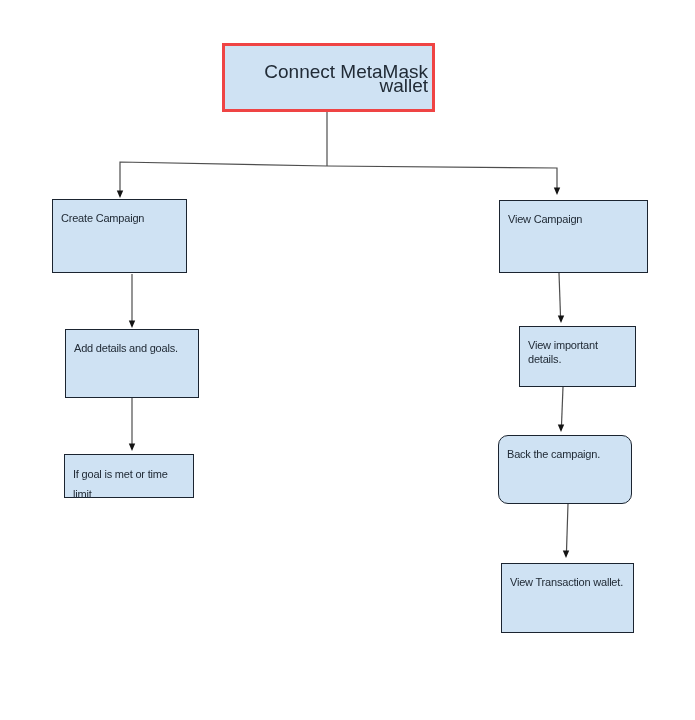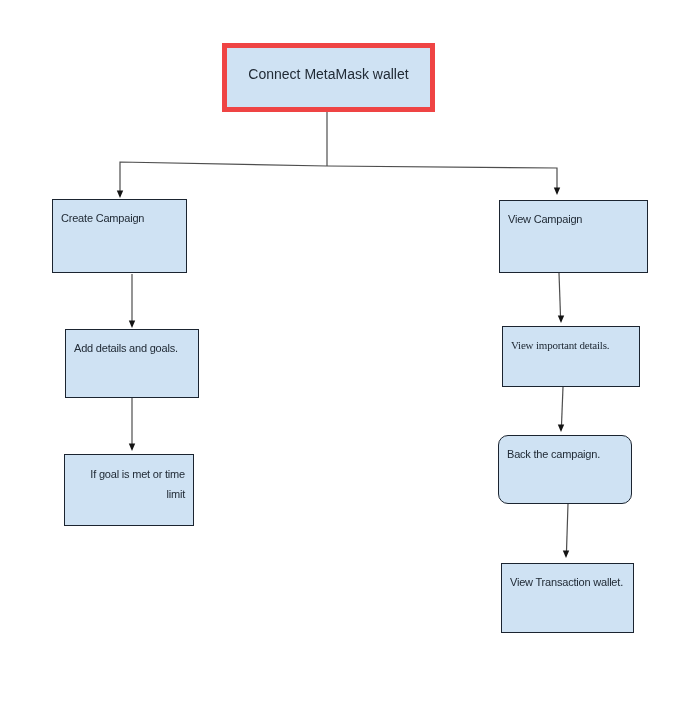--- a/index.html
+++ b/index.html
@@ -31,23 +31,23 @@
     color: var(--text, #212b36);
     font-size: 11px;
     letter-spacing: -0.2px;
     line-height: 14px;
   }
   .node .node-label {
     display: block;
     padding: 11px 8px 0 8px;
   }
   .node.root {
-    border: 5px solid #ef4444;
-    font-size: 14px;
-    text-align: center;
+    border: 3px solid #ef4444;
+    font-size: 19px;
+    text-align: right;
     letter-spacing: 0;
   }
   .node.root .node-label {
     padding: 19px 4px 0 4px;
   }
   .node.multiline .node-label-line {
     display: block;
     padding: 0 8px;
     line-height: 20px;
   }
@@ -88,31 +88,31 @@
   </div>
 
   <div class="node" style="left:52px; top:199px; width:135px; height:74px;">
     <span class="node-label">Create Campaign</span>
   </div>
 
   <div class="node" style="left:65px; top:329px; width:134px; height:69px;">
     <span class="node-label">Add details and goals.</span>
   </div>
 
-  <div class="node multiline" style="left:64px; top:454px; width:130px; height:72px;text-align:right;">
+  <div class="node multiline" style="left:64px; top:454px; width:130px; height:44px;">
     <span class="lines-wrap">
       <span class="node-label-line">If goal is met or time limit</span>
     </span>
   </div>
 
   <div class="node" style="left:499px; top:200px; width:149px; height:73px;">
     <span class="node-label">View Campaign</span>
   </div>
 
-  <div class="node" style="left:502px; top:326px; width:138px; height:61px;font-family:Liberation Serif, serif;">
+  <div class="node" style="left:519px; top:326px; width:117px; height:61px;">
     <span class="node-label">View important details.</span>
   </div>
 
   <div class="node" style="left:498px; top:435px; width:134px; height:69px;border-radius:10px;">
     <span class="node-label">Back the campaign.</span>
   </div>
 
   <div class="node" style="left:501px; top:563px; width:133px; height:70px;">
     <span class="node-label">View Transaction wallet.</span>
   </div>

